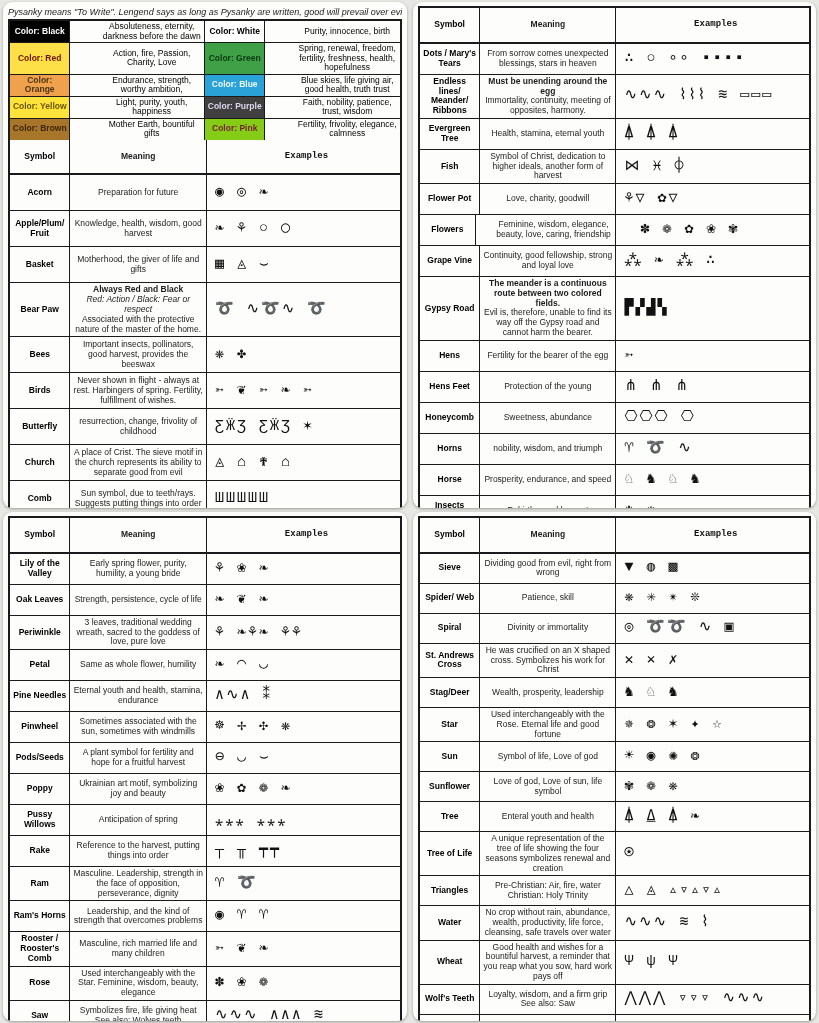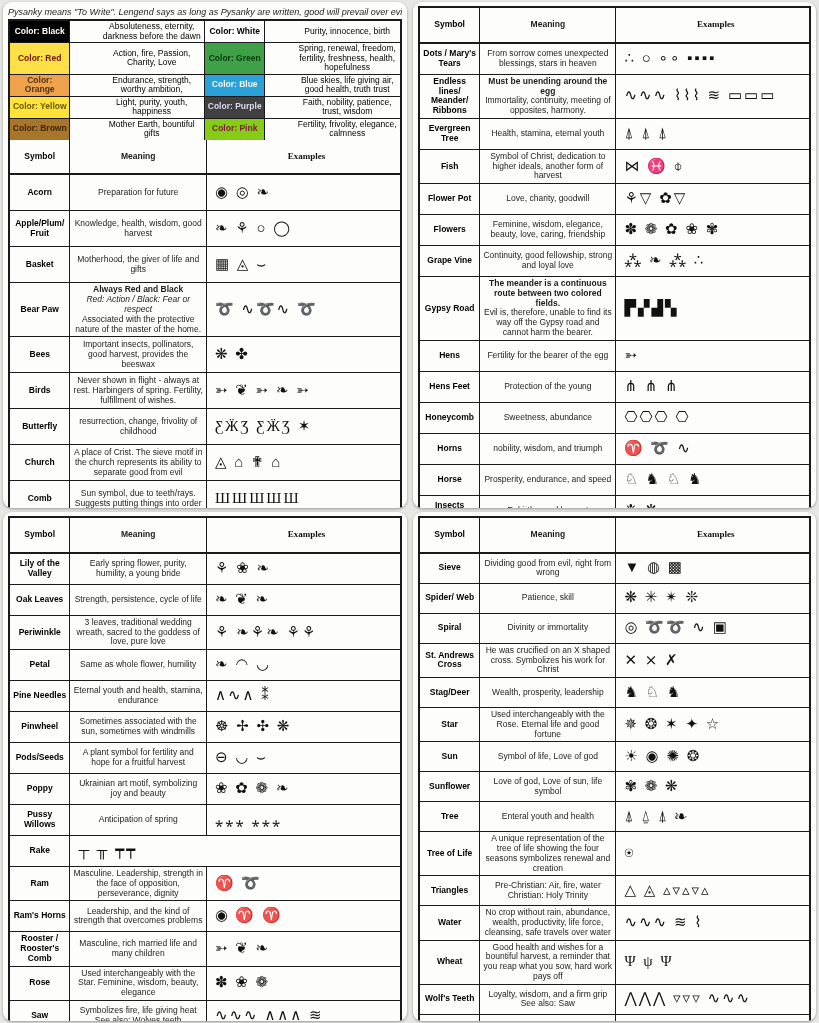--- a/index.html
+++ b/index.html
@@ -21,21 +21,21 @@
   .ccell.mean:last-child{border-right:none;}
   
   .thead{display:flex;border-bottom:2px solid #1a1a1a;background:#fdfdfb;}
   .thead .cell{font-weight:bold;font-size:9px;padding:12px 2px;}
   .trow{display:flex;border-bottom:1px solid #1a1a1a;}
   .trow:last-child{border-bottom:none;}
   .cell{box-sizing:border-box;display:flex;flex-direction:column;align-items:center;justify-content:center;
         text-align:center;padding:2px 3px;}
   .cell.sym{width:15.5%;font-weight:bold;font-size:8.5px;line-height:1.15;border-right:1px solid #1a1a1a;}
   .cell.meaning{width:35%;font-size:8.5px;line-height:1.15;border-right:1px solid #1a1a1a;color:#1c1c1c;}
-  .cell.examples{width:49.5%;font-family:Liberation Serif, serif;font-size:15px;letter-spacing:2px;
+  .cell.examples{width:49.5%;font-family:Liberation Mono, monospace;font-size:15px;letter-spacing:2px;
                  color:#111;flex-direction:row;flex-wrap:wrap;line-height:1.05;justify-content:flex-start;padding-left:8px;}
   .mline.b{font-weight:bold;}
   .mline.i{font-style:italic;}
 </style>
 </head>
 <body>
 
 <div id="page">
 
   <div class="quad">
@@ -196,21 +196,21 @@
               </div>
               <div class="cell examples">⋈ ♓ ⌽</div>
             </div>
             <div class="trow" style="min-height: 30px;">
               <div class="cell sym">Flower Pot</div>
               <div class="cell meaning">
                 <div class="mline n">Love, charity, goodwill</div>
               </div>
               <div class="cell examples">⚘▽ ✿▽</div>
             </div>
-            <div class="trow" style="min-height: 30px;">
+            <div class="trow" style="min-height: 30px; gap: 16px;">
               <div class="cell sym">Flowers</div>
               <div class="cell meaning">
                 <div class="mline n">Feminine, wisdom, elegance, beauty, love, caring, friendship</div>
               </div>
               <div class="cell examples">✽ ❁ ✿ ❀ ✾</div>
             </div>
             <div class="trow" style="min-height: 30px;">
               <div class="cell sym">Grape Vine</div>
               <div class="cell meaning">
                 <div class="mline n">Continuity, good fellowship, strong and loyal love</div>
@@ -346,20 +346,23 @@
             </div>
             <div class="trow" style="min-height: 30px;">
               <div class="cell sym">Pussy Willows</div>
               <div class="cell meaning">
                 <div class="mline n">Anticipation of spring</div>
               </div>
               <div class="cell examples">⁎⁎⁎ ⁎⁎⁎</div>
             </div>
             <div class="trow" style="min-height: 30px;">
               <div class="cell sym">Rake</div>
+              <div class="cell meaning">
+                <div class="mline n">Reference to the harvest, putting things into order</div>
+              </div>
               <div class="cell examples">┬ ╥ ┯┯</div>
             </div>
             <div class="trow" style="min-height: 30px;">
               <div class="cell sym">Ram</div>
               <div class="cell meaning">
                 <div class="mline n">Masculine. Leadership, strength in the face of opposition, perseverance, dignity</div>
               </div>
               <div class="cell examples">♈ ➰</div>
             </div>
             <div class="trow" style="min-height: 30px;">

